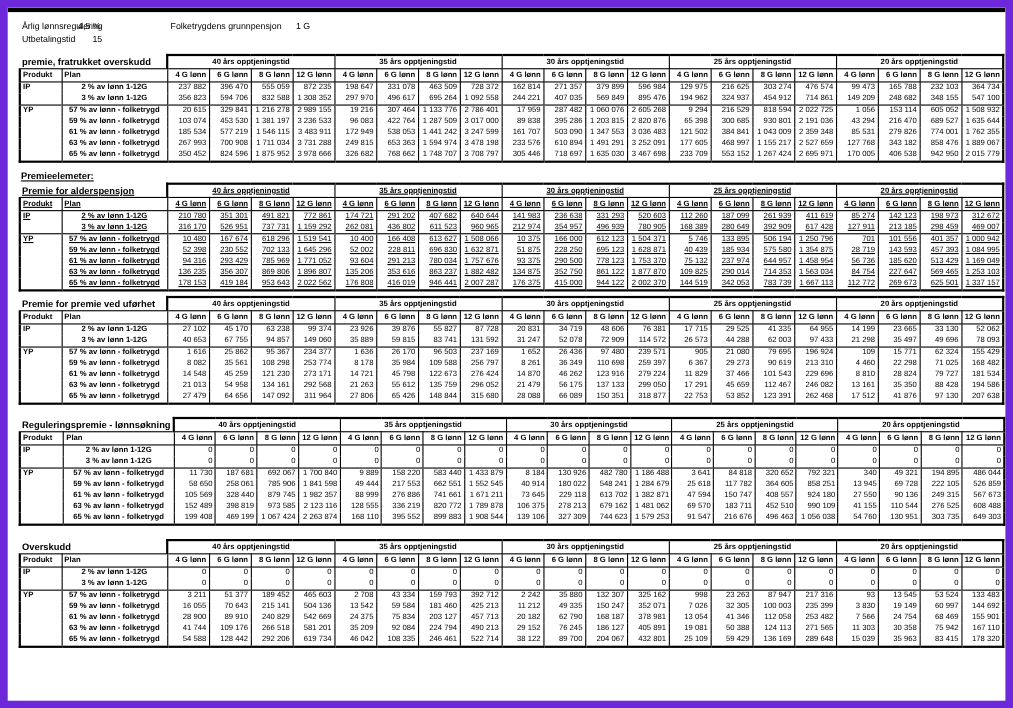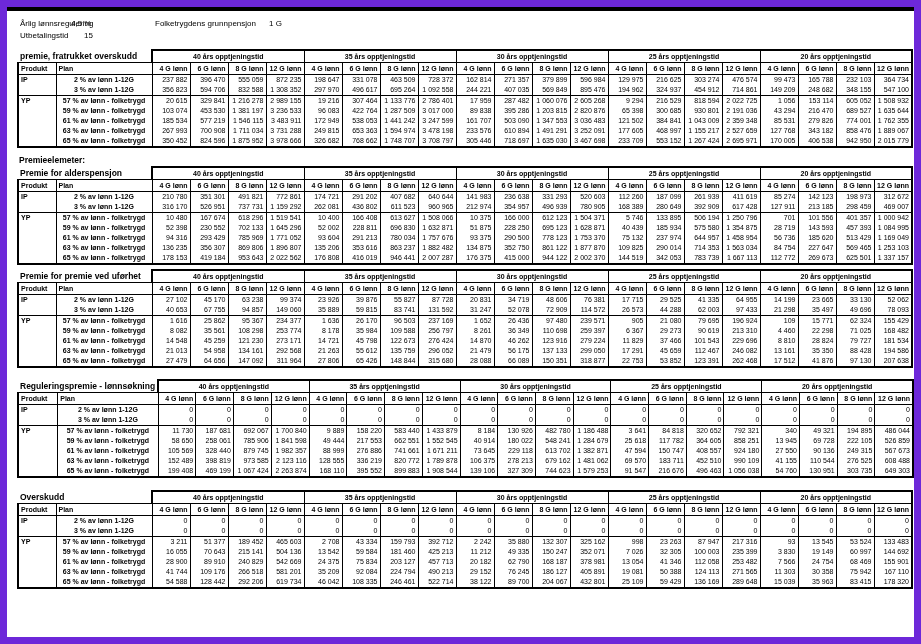--- a/index.html
+++ b/index.html
@@ -6,21 +6,21 @@
   .page{position:relative;width:921px;height:644px;background:#fff;border:7px solid #6d28d9;
         box-sizing:border-box;font-family:"Liberation Sans",sans-serif;color:#000;overflow:hidden;}
   .topbar{position:absolute;top:0;left:0;right:0;height:4px;background:#000;}
   .params{position:relative;height:24px;margin-top:12px;font-size:8px;}
   .params span{position:absolute;white-space:nowrap;}
   .pl1{left:13px;top:0;} .pv1{left:64px;top:0;}
   .pl2{left:13px;top:12px;} .pv2{left:77px;top:12px;}
   .pl3{left:148px;top:0;} .pv3{left:262px;top:0;}
   .sec{margin-left:10px;}
   .pre-title{font-weight:bold;font-size:8.5px;height:11px;line-height:11px;padding-left:2px;white-space:nowrap;}
-  #s1{margin-top:6px;} #s2{margin-top:7px;} #s3{margin-top:4px;} #s4{margin-top:11px;} #s5{margin-top:12px;}
+  #s1{margin-top:6px;} #s2{margin-top:7px;text-decoration:underline;} #s3{margin-top:4px;} #s4{margin-top:11px;} #s5{margin-top:12px;}
   table{border-collapse:collapse;table-layout:fixed;font-size:7px;}
   td{padding:0 2px;height:10px;line-height:10px;overflow:hidden;white-space:nowrap;}
   .title-cell{font-size:8.5px;font-weight:bold;overflow:visible;}
   .g-cell{border:1px solid #000;border-top:2px solid #000;text-align:center;font-weight:bold;height:11px;}
   .g-first{border-left:2px solid #000;}
   .g-last{border-right:2px solid #000;}
   .hd{border:1px solid #000;font-weight:bold;height:11px;}
   .hd-produkt{border-left:2px solid #000;}
   .sub-cell{text-align:right;}
   .hd-last{border-right:2px solid #000;}

